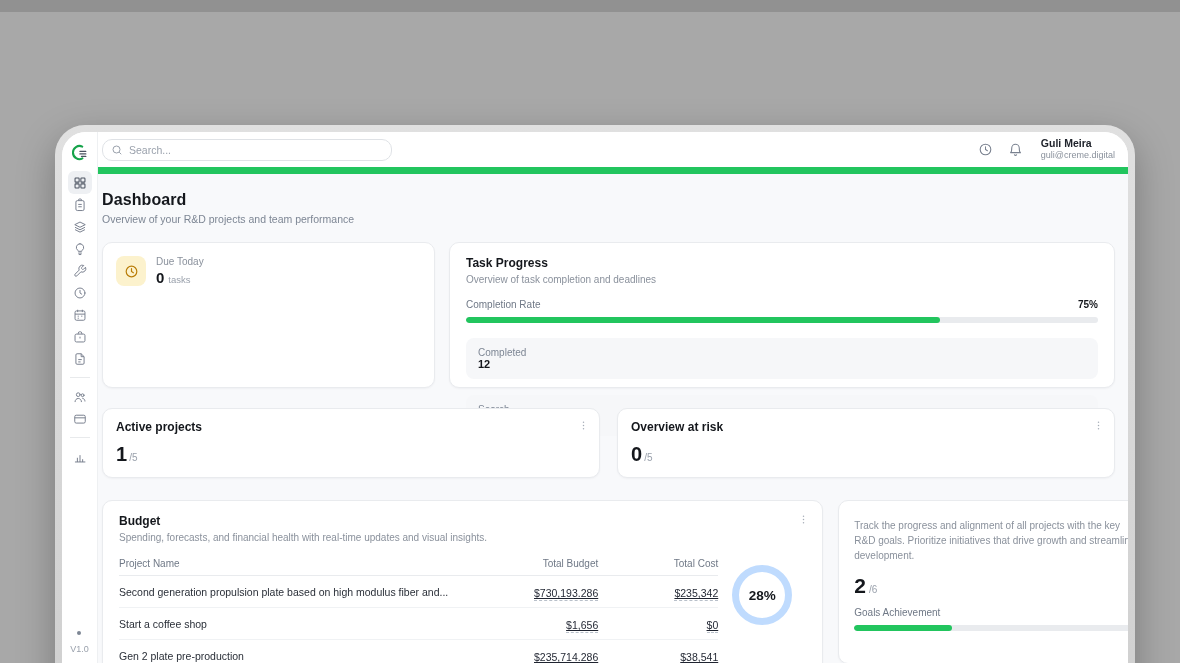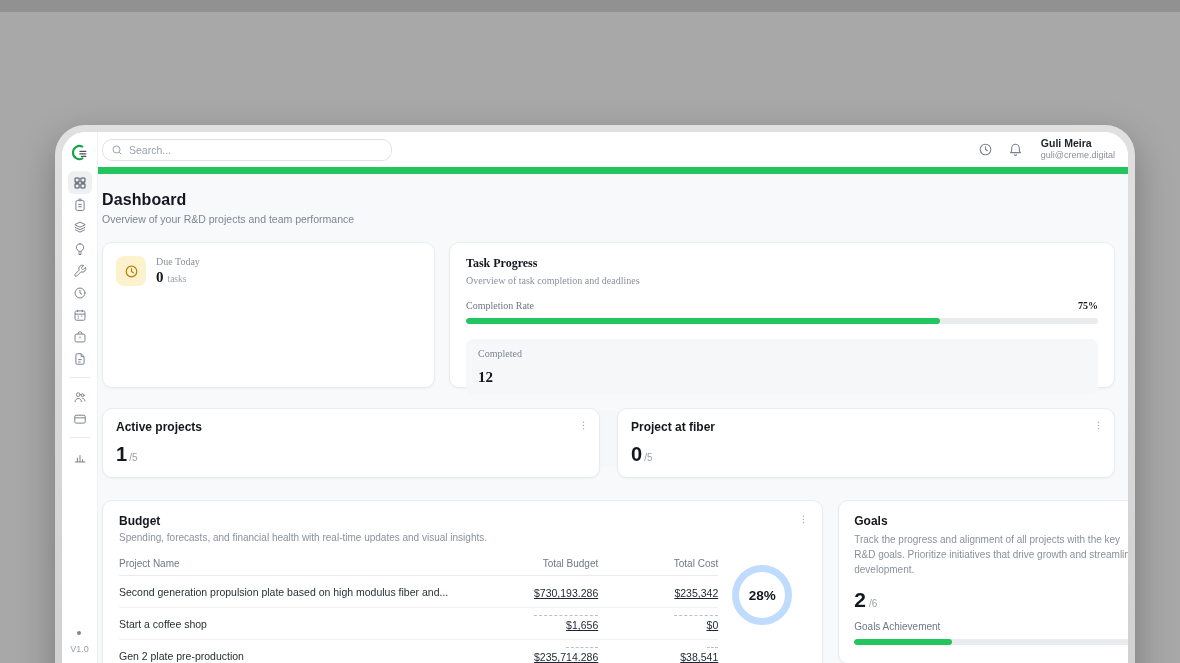--- a/index.html
+++ b/index.html
@@ -61,21 +61,21 @@
   .content { flex:1; background:#f8f9fb; padding:12px 13px 0 4px; overflow:hidden; }
   .page-head { margin-top:5px; }
   .page-title { font-size:16px; font-weight:700; color:#14171c; letter-spacing:.1px; }
   .page-subtitle { font-size:10.5px; color:#7d8694; margin-top:4px; }
 
   .card {
     background:#fff; border:1px solid #e9ebee; border-radius:10px;
     box-shadow:0 1px 2px rgba(16,24,40,.04);
   }
   .row { display:flex; }
-  .row1 { margin-top:17px; gap:14px; height:146px;font-family:Liberation Serif, serif; }
+  .row1 { margin-top:17px; gap:14px; height:146px; }
   .row2 { margin-top:20px; gap:17px; height:70px; }
   .row3 { margin-top:22px; gap:15px; align-items:flex-start; }
 
   
   .due-card { width:333px; padding:13px; flex-shrink:0; }
   .due-inner { display:flex; gap:10px; }
   .due-iconbox { width:30px; height:30px; border-radius:8px; background:#fcf2cd; color:#b97d08; display:flex; align-items:center; justify-content:center; flex-shrink:0; }
   .due-label { font-size:10px; color:#8a919c; }
   .due-value-row { margin-top:2px; display:flex; align-items:baseline; gap:4px; }
   .due-value { font-size:15px; font-weight:700; color:#14171c; }
@@ -86,41 +86,41 @@
   .card-title { font-size:12px; font-weight:700; color:#14171c; }
   .card-subtitle { font-size:10px; color:#8a919c; margin-top:4px; }
   .completion-row { margin-top:14px; display:flex; justify-content:space-between; align-items:center; }
   .metric-label { font-size:10px; color:#6f7886; }
   .metric-value { font-size:10px; font-weight:700; color:#14171c; }
   .bar { margin-top:7px; height:6px; border-radius:3px; background:#e9ebee; overflow:hidden; }
   .bar-fill { height:100%; border-radius:3px; background:#22c55e; }
   .task-stats { margin-top:15px; display:flex; gap:16px;flex-direction:column; }
   .stat-box { flex:1; background:#f6f7f9; border-radius:8px; padding:9px 12px; }
   .stat-box-label { font-size:10px; color:#7d8694; }
-  .stat-box-value { font-size:15px; font-weight:700; color:#14171c; margin-top:10px; }
+  .stat-box-value { font-size:11px; font-weight:700; color:#14171c; margin-top:0; }
   .stat-box-value.red { color:#dc2626; }
 
   
   .mini-card { flex:1; padding:11px 13px; position:relative; }
   .kebab { position:absolute; top:9px; right:9px; color:#a6adb8; cursor:pointer; width:14px; height:14px; display:flex; align-items:center; justify-content:center; }
   .big-number-row { display:flex; align-items:baseline; gap:2px; margin-top:9px; }
   .big-number { font-size:20px; font-weight:700; color:#14171c; }
   .big-number-total { font-size:10px; color:#9aa1ac; }
 
   
   .budget-card { flex:1; padding:13px 16px 10px; position:relative; min-height:212px; }
   .budget-main { display:flex; align-items:flex-start; margin-top:10px; }
   .budget-table { flex:1; min-width:0; }
   .bt-row { display:flex; align-items:center; border-bottom:1px solid #f0f2f4; padding:7px 0 6px; }
   .bt-head { border-bottom:1px solid #e9ebee; padding:5px 0 6px; }
   .bt-name { flex:1; font-size:10.5px; color:#2a2f38; white-space:nowrap; overflow:hidden; text-overflow:ellipsis; padding-right:10px; }
   .bt-head .bt-name, .bt-head .bt-budget, .bt-head .bt-cost { font-size:10px; color:#6f7886; font-weight:400; }
   .bt-budget { width:140px; text-align:right; }
   .bt-cost { width:120px; text-align:right; }
-  .money { font-size:10.5px; color:#1f2430; text-decoration:underline; border-bottom:1px dashed #b9c0ca; padding-bottom:16px; cursor:pointer; }
+  .money { font-size:10.5px; color:#1f2430; text-decoration:underline; border-bottom:1px dashed #b9c0ca; padding-bottom:1px; cursor:pointer; }
   .ring-wrap { width:88px; flex-shrink:0; display:flex; justify-content:center; margin-top:12px; }
   .ring {
     width:60px; height:60px; border-radius:50%; border:7px solid #bfdbfe;
     display:flex; align-items:center; justify-content:center;
     font-size:13.5px; font-weight:700; color:#14171c;
   }
 
   
   .goals-card { width:328px; flex-shrink:0; padding:13px 15px; position:relative; height:164px; }
   .goals-desc { font-size:10px; color:#8a919c; margin-top:4px; line-height:1.5; padding-right:14px; }
@@ -333,21 +333,21 @@
                   <circle cx="12" cy="19" r="1.6"></circle>
                 </svg>
             </span>
             <div class="big-number-row">
               <span class="big-number">1</span>
               <span class="big-number-total">/5</span>
             </div>
           </div>
 
           <div class="card mini-card">
-            <div class="card-title">Project at fiber</div>
+            <div class="card-title">Overview at risk</div>
             <span class="kebab">
               <svg width="11" height="11" viewBox="0 0 24 24" fill="currentColor">
                   <circle cx="12" cy="5" r="1.6"></circle>
                   <circle cx="12" cy="12" r="1.6"></circle>
                   <circle cx="12" cy="19" r="1.6"></circle>
                 </svg>
             </span>
             <div class="big-number-row">
               <span class="big-number">0</span>
               <span class="big-number-total">/5</span>
@@ -396,21 +396,20 @@
 
               <div class="ring-wrap">
                 <div class="ring">
                   <span>28%</span>
                 </div>
               </div>
             </div>
           </div>
 
           <div class="card goals-card">
-            <div class="card-title">Goals</div>
 
             <div class="goals-desc">Track the progress and alignment of all projects with the key R&amp;D goals. Prioritize initiatives that drive growth and streamline development.</div>
             <div class="goals-number-row">
               <span class="goals-number">2</span>
               <span class="goals-total">/6</span>
             </div>
             <div class="goals-metric-row">
               <span class="metric-label">Goals Achievement</span>
 
             </div>

